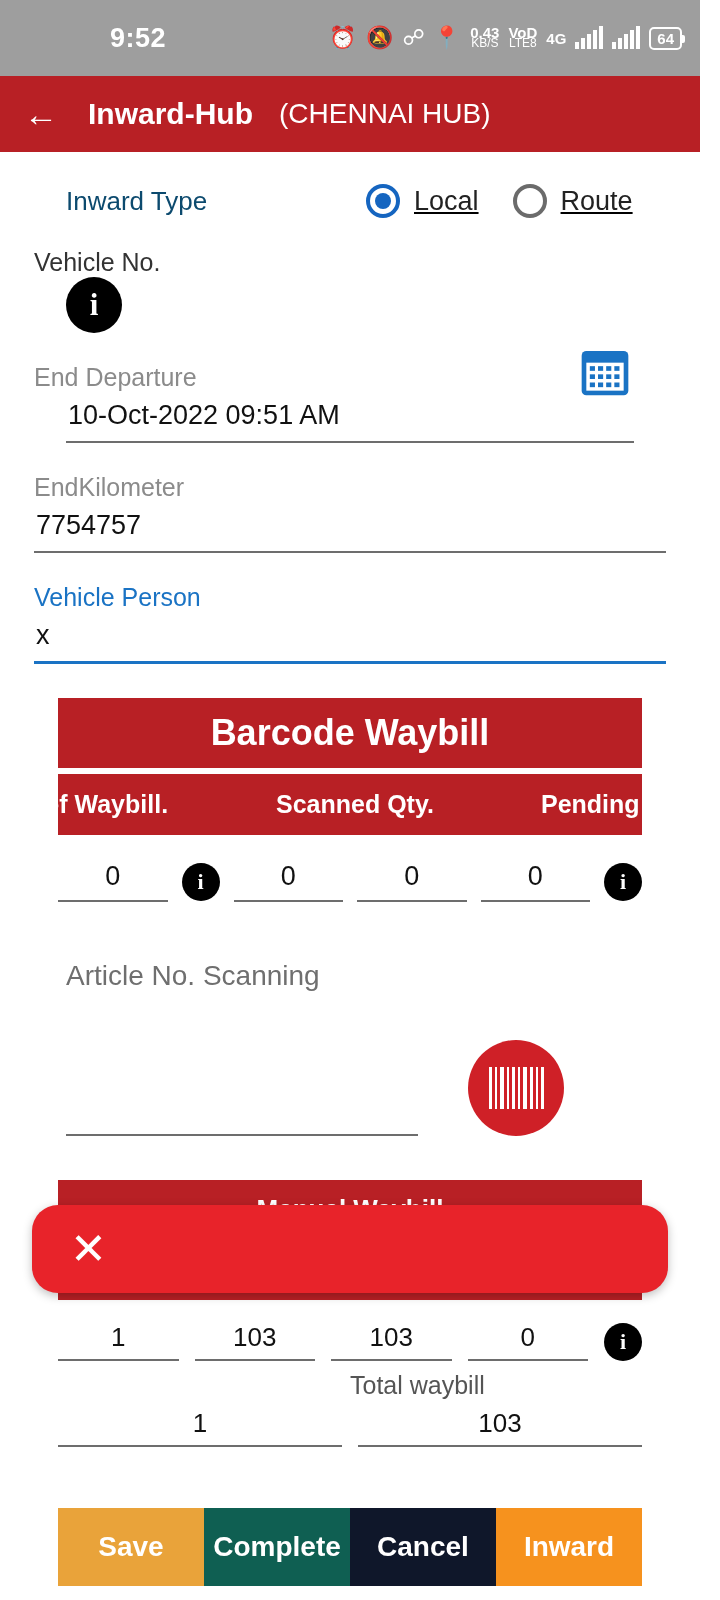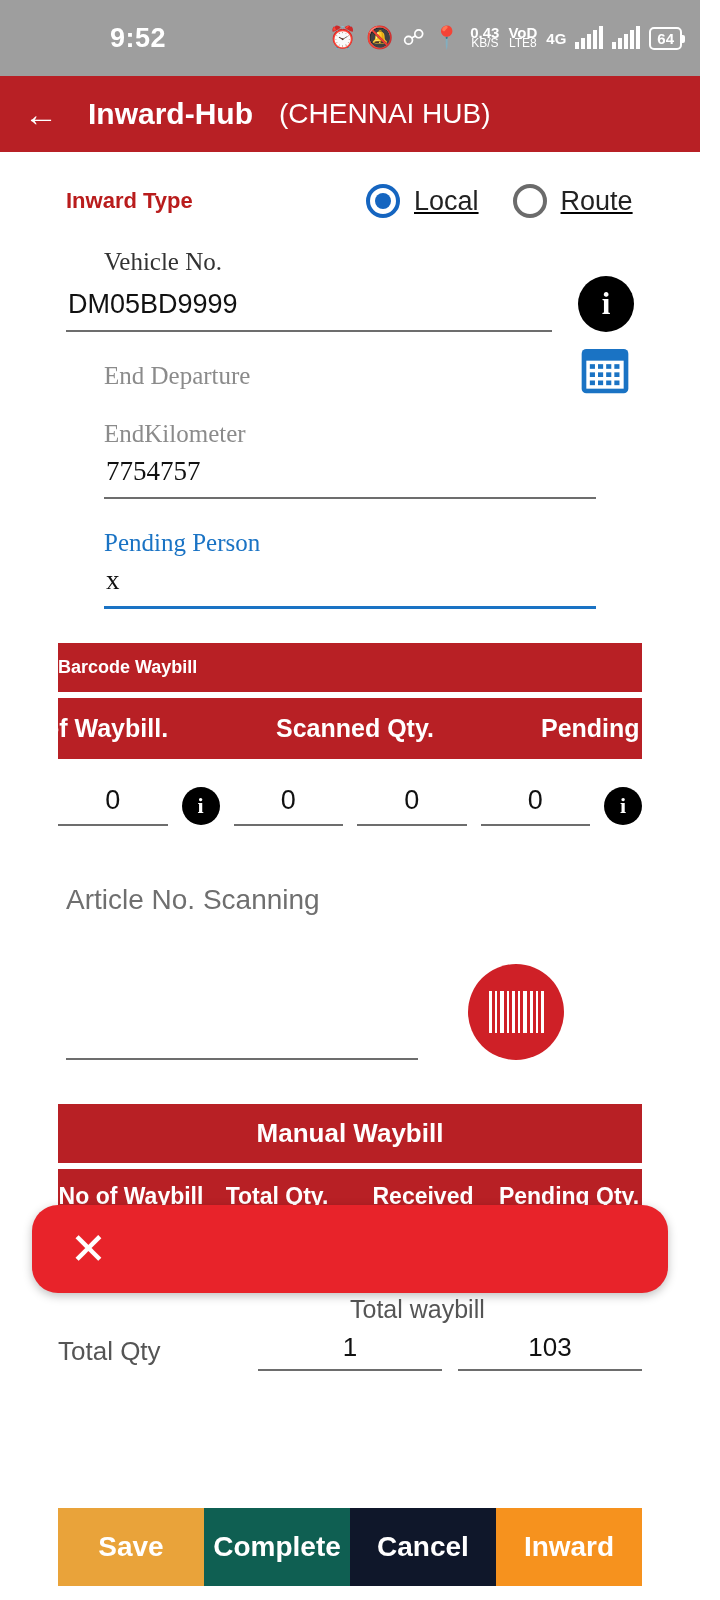--- a/index.html
+++ b/index.html
@@ -43,33 +43,33 @@
   .appbar {
     height: 76px; background: #b82025; color: #fff;
     display: flex; align-items: center; padding: 0 24px;
   }
   .back-arrow { font-size: 34px; margin-right: 30px; line-height: 1; }
   .appbar-title { font-size: 30px; font-weight: bold; }
   .appbar-sub { font-size: 28px; margin-left: 26px; }
 
   
   .content { padding: 0 0 0 0; position: relative; }
-  .row { padding: 0 104px; font-family: Liberation Serif, serif; }
+  .row { padding: 0 34px; }
   .field-label { color: #8b8b8b; font-size: 25px; margin-top: 30px; }
   .field-label.dark { color: #333; }
   .field-label.link { color: #1a73c4; }
   .field-value {
     font-size: 27px; color: #111; padding: 8px 2px 10px 2px;
     border-bottom: 2px solid #6d6d6d;
   }
   .field-value.active { border-bottom: 3px solid #1a73c4; }
 
   
   .type-row { display: flex; align-items: center; padding: 0 66px; margin-top: 32px; }
-  .type-label { color: #b91c1c; font-size: 22px; flex: 0 0 300px; font-weight: bold; }
+  .type-label { color: #0c4a6e; font-size: 26px; flex: 0 0 300px; }
   .radio-wrap { display: flex; align-items: center; margin-right: 34px; text-decoration: underline; }
   .radio {
     width: 34px; height: 34px; border-radius: 50%;
     border: 4px solid #6b6b6b; margin-right: 14px; position: relative;
   }
   .radio.sel { border-color: #1565c0; }
   .radio.sel::after {
     content: ""; position: absolute; left: 50%; top: 50%;
     width: 16px; height: 16px; background: #1565c0; border-radius: 50%;
     transform: translate(-50%,-50%);
@@ -88,21 +88,21 @@
   .vehicle-row .field-value { flex: 1; margin-right: 26px; }
 
   .date-row { position: relative; padding: 0 66px; }
   .cal-icon {
     position: absolute; right: 66px; top: -48px; width: 58px; height: 56px;
   }
 
   
   .section-bar {
     margin: 34px 58px 0 58px; background: #b82025; color: #fff;
-    font-size: 18px; font-weight: bold;
+    text-align: center; font-size: 36px; font-weight: bold;
     padding: 14px 0;
   }
   .table-head {
     margin: 6px 58px 0 58px; background: #b82025; color: #fff;
     display: flex; font-size: 25px; font-weight: bold;
     padding: 16px 0; overflow: hidden;
   }
   .table-head span { flex: 1; text-align: center; white-space: nowrap; }
   .table-head span:first-child { text-align: left; margin-left: -14px; }
   .table-head span:last-child { text-align: right; margin-right: -24px; }
@@ -228,28 +228,28 @@
       <span class="radio-wrap">
         <span class="radio"></span>
         <span class="radio-text">Route</span>
       </span>
     </div>
 
     <div class="row">
       <div class="field-label dark">Vehicle No.</div>
     </div>
     <div class="vehicle-row">
-      <div class="field-value">DM05BD9999</div>
       <div class="info-dot">i</div>
     </div>
 
     <div class="row">
       <div class="field-label">End Departure</div>
     </div>
     <div class="date-row">
+      <div class="field-value">10-Oct-2022 09:51 AM</div>
       <svg class="cal-icon" viewBox="0 0 24 24">
         <rect x="2" y="3" width="20" height="19" rx="2" fill="#1a73c4"></rect>
         <rect x="4" y="8" width="16" height="12" fill="#fff"></rect>
         <g fill="#1a73c4">
           <rect x="5.5" y="9.5" width="2.2" height="2"></rect>
             <rect x="9" y="9.5" width="2.2" height="2"></rect>
           <rect x="12.5" y="9.5" width="2.2" height="2"></rect>
             <rect x="16" y="9.5" width="2.2" height="2"></rect>
           <rect x="5.5" y="13" width="2.2" height="2"></rect>
             <rect x="9" y="13" width="2.2" height="2"></rect>
@@ -262,21 +262,21 @@
         </g>
       </svg>
     </div>
 
     <div class="row">
       <div class="field-label">EndKilometer</div>
       <div class="field-value">7754757</div>
     </div>
 
     <div class="row">
-      <div class="field-label link">Pending Person</div>
+      <div class="field-label link">Vehicle Person</div>
       <div class="field-value active">x</div>
     </div>
 
     <div class="section-bar">Barcode Waybill</div>
     <div class="table-head">
       <span>of Waybill.</span>
       <span>Scanned Qty.</span>
       <span>Pending Q</span>
     </div>
     <div class="num-row">
@@ -320,21 +320,20 @@
       <div class="manual-cell">103</div>
       <div class="manual-cell">0</div>
       <div class="info-dot sm">i</div>
     </div>
 
     <div class="totals-head">
       <span style="flex:1"></span>
       <span>Total waybill</span>
     </div>
     <div class="totals-row">
-      <div class="totals-label">Total Qty</div>
       <div class="totals-cell">1</div>
       <div class="totals-cell">103</div>
     </div>
   </div>
 
   <div class="toast">
     <span class="toast-x">✕</span>
   </div>
 
   <div class="btnbar">

